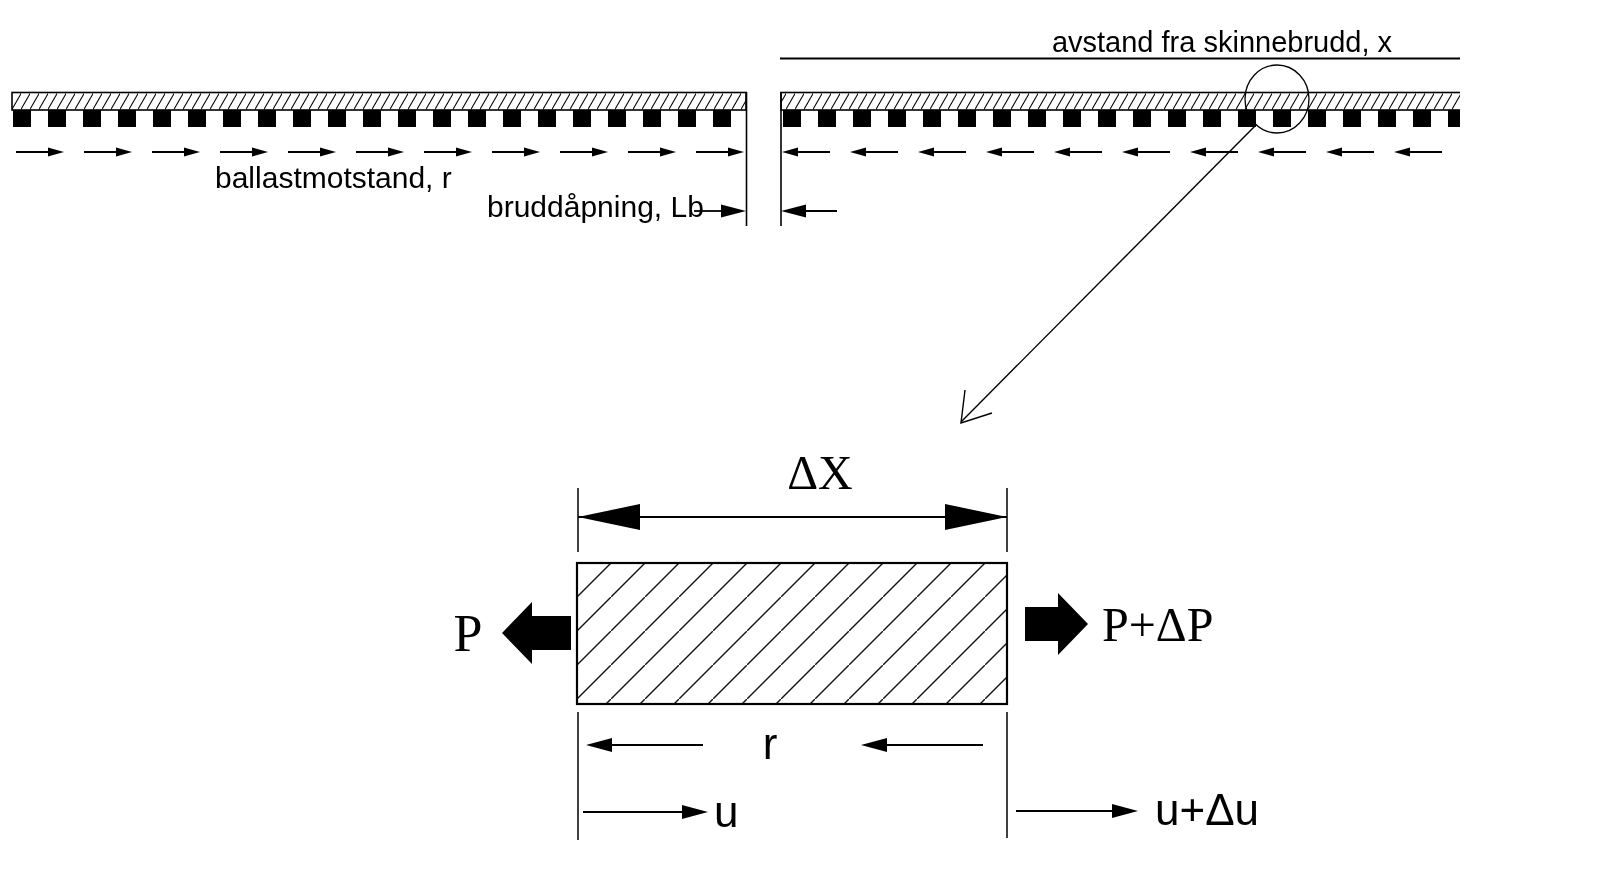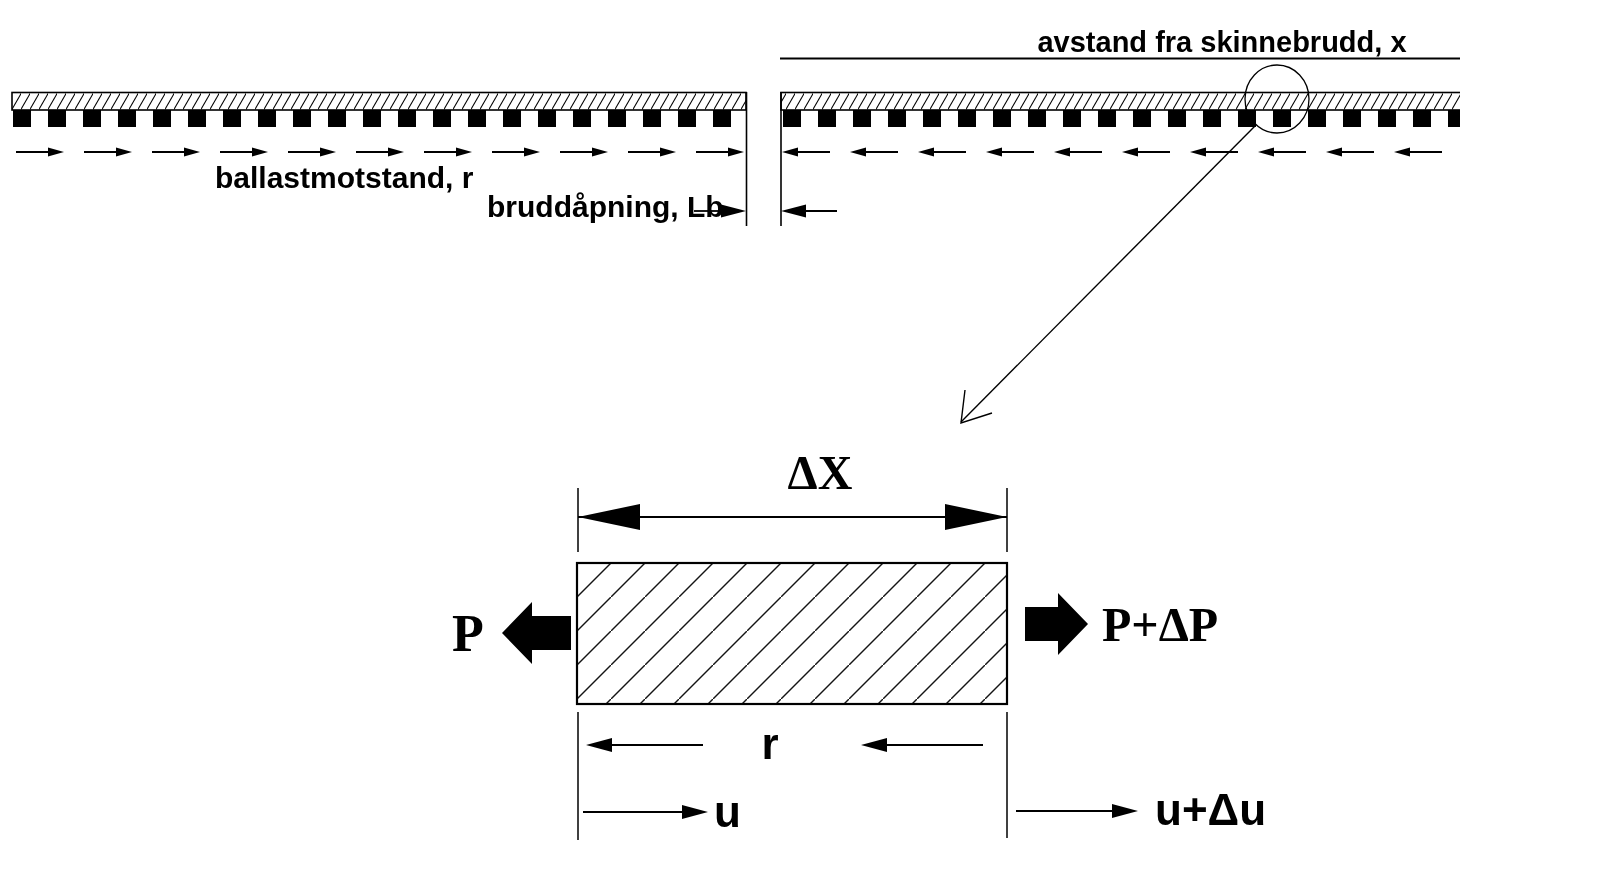--- a/index.html
+++ b/index.html
@@ -6,21 +6,20 @@
     margin: 0;
     padding: 0;
     background: #ffffff;
   }
   .canvas {
     position: relative;
     width: 1460px;
     height: 895px;
     background: #ffffff;
     overflow: hidden;
-    font-weight: bold;
   }
   svg { display: block; }
   .t-sans  { font-family: "Liberation Sans", "DejaVu Sans", sans-serif; fill: #000000; }
   .t-serif { font-family: "Liberation Serif", "DejaVu Serif", serif;    fill: #000000; }
   .stroke  { stroke: #000000; }
 </style>
 </head>
 <body>
 
 <div class="canvas">

